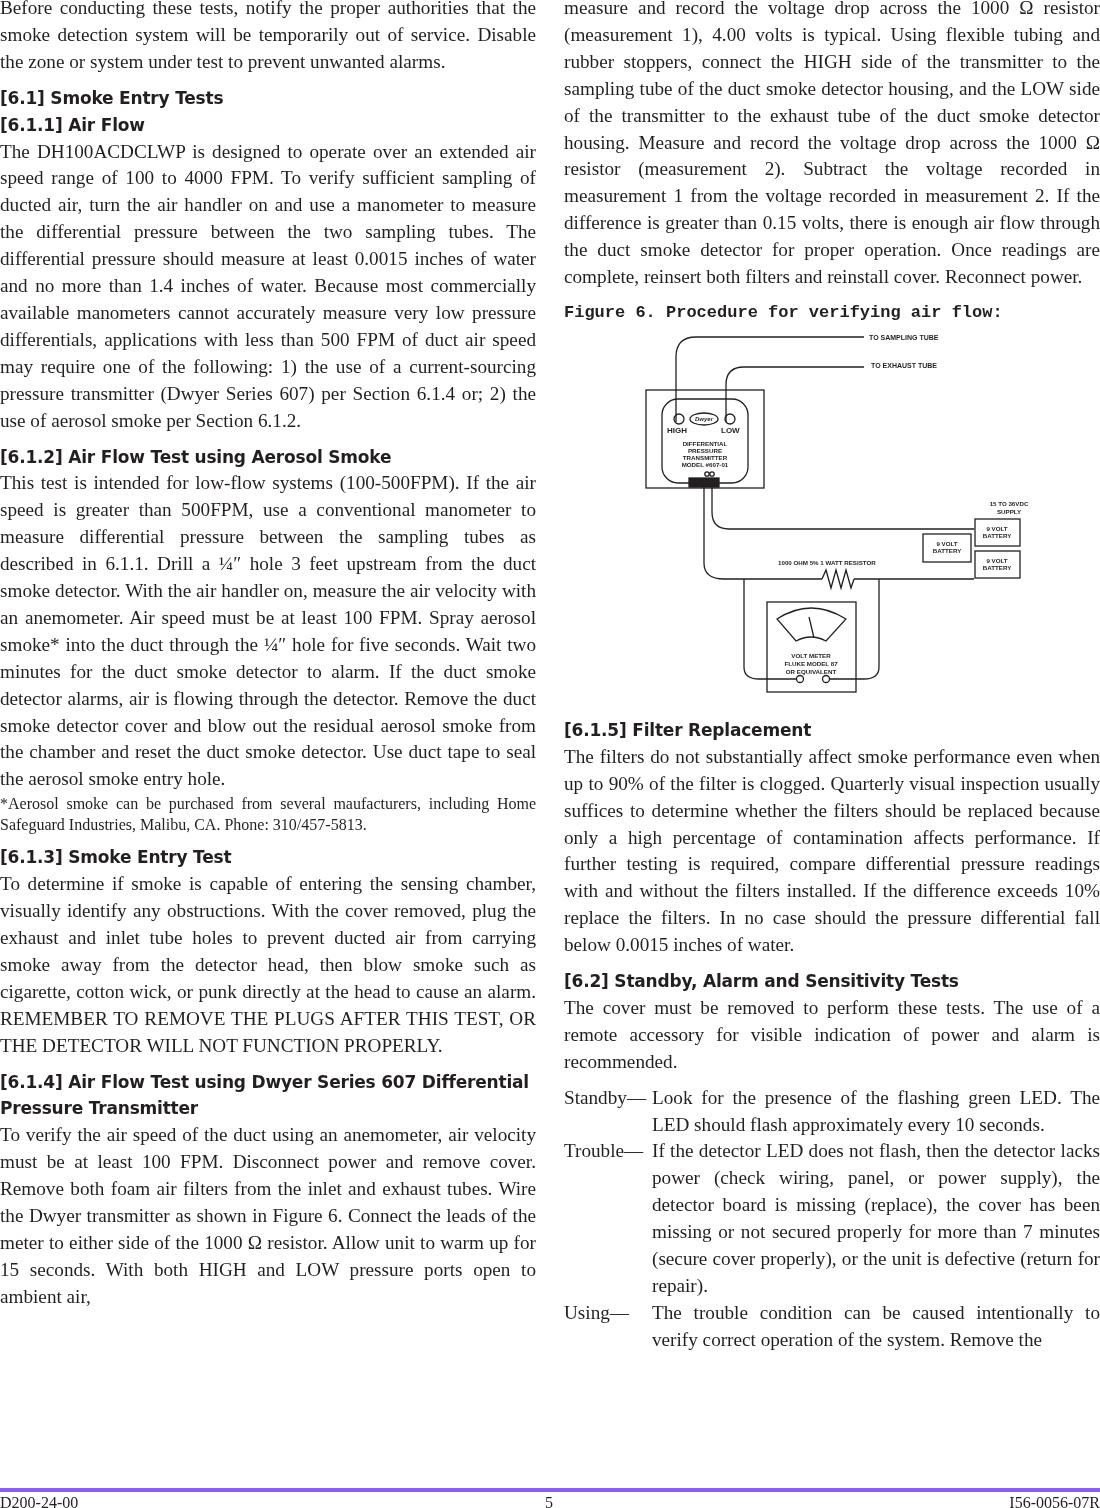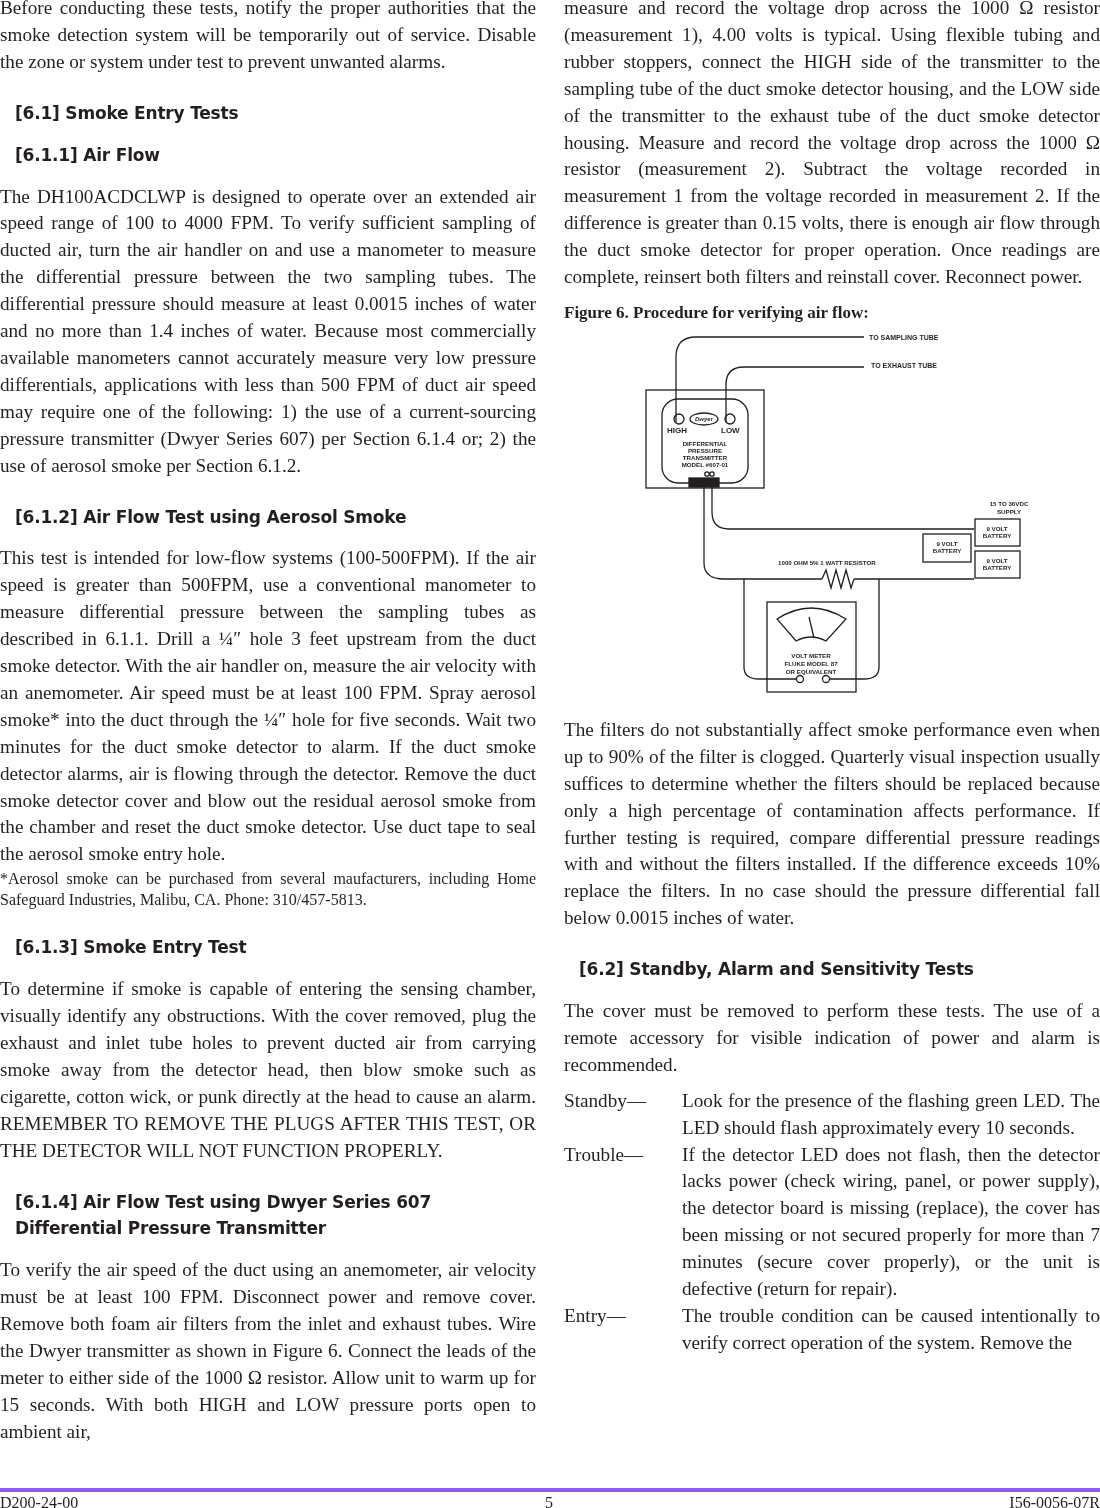--- a/index.html
+++ b/index.html
@@ -2,27 +2,27 @@
 <html><head>
 <meta charset="utf-8">
 <style>
   html,body{margin:0;padding:0;background:#fff;}
   body{width:1100px;height:1508px;position:relative;overflow:hidden;color:#231f20;
        font-family:"Liberation Serif","DejaVu Serif",serif;}
   .col{position:absolute;top:-5px;width:536px;font-size:19.2px;line-height:26.9px;}
   .col.left{left:0;}
   .col.right{left:564px;}
   p{margin:0;text-align:justify;}
-  .h{font-family:"DejaVu Sans","Liberation Sans",sans-serif;font-weight:bold;font-size:17px;line-height:26.9px;margin:15px;letter-spacing:-0.2px;}
+  .h{font-family:"DejaVu Sans","Liberation Sans",sans-serif;font-weight:bold;font-size:17px;line-height:26.9px;margin:0;letter-spacing:-0.2px;}
   .gap{height:9px;}
   .foot{font-size:16px;line-height:21px;text-align:justify;}
-  .figtitle{font-family:Liberation Serif, serif;font-weight:bold;font-size:17px;line-height:26.9px;margin:0;}
+  .figtitle{font-family:Liberation Mono, monospace;font-weight:bold;font-size:17px;line-height:26.9px;margin:0;}
   .fig{position:relative;height:390px;width:536px;}
   .fig svg{position:absolute;left:0;top:0;}
-  .def{display:flex;gap:30px;}
+  .def{display:flex;}
   .def .term{width:88px;flex:none;}
   .def .desc{flex:1;text-align:justify;}
   .footer{position:absolute;left:0;right:0;top:1488px;border-top:4px solid #8b5cf6;font-size:16px;
           font-family:"Liberation Serif",serif;}
   .footer span{position:absolute;top:2px;}
 </style>
 </head>
 <body>
 
 <div class="col left">
@@ -104,35 +104,36 @@
       <g font-size="6.2" fill="#231f20" stroke="none" text-anchor="middle">
         <text x="247" y="331">VOLT METER</text>
         <text x="247" y="339">FLUKE MODEL 87</text>
         <text x="247" y="347">OR EQUIVALENT</text>
       </g>
       <circle cx="236" cy="352" r="3.5"></circle>
       <circle cx="262" cy="352" r="3.5"></circle>
     </svg>
   </div>
 
+  <div class="h">[6.1.5] Filter Replacement</div>
   <p>The filters do not substantially affect smoke performance even when up to 90% of the filter is clogged. Quarterly visual inspection usually suffices to determine whether the filters should be replaced because only a high percentage of contamination affects performance. If further testing is required, compare differential pressure readings with and without the filters installed. If the difference exceeds 10% replace the filters. In no case should the pressure differential fall below 0.0015 inches of water.</p>
   <div class="gap"></div>
   <div class="h">[6.2] Standby, Alarm and Sensitivity Tests</div>
   <p>The cover must be removed to perform these tests. The use of a remote accessory for visible indication of power and alarm is recommended.</p>
   <div class="gap"></div>
   <div class="def">
     <span class="term">Standby—</span>
     <span class="desc">Look for the presence of the flashing green LED. The LED should flash approximately every 10 seconds.</span>
   </div>
   <div class="def">
     <span class="term">Trouble—</span>
     <span class="desc">If the detector LED does not flash, then the detector lacks power (check wiring, panel, or power supply), the detector board is missing (replace), the cover has been missing or not secured properly for more than 7 minutes (secure cover properly), or the unit is defective (return for repair).</span>
   </div>
   <div class="def">
-    <span class="term">Entry—</span>
+    <span class="term">Using—</span>
     <span class="desc">The trouble condition can be caused intentionally to verify correct operation of the system. Remove the</span>
   </div>
 </div>
 
 <div class="footer">
   <span style="left:0">D200-24-00</span>
   <span style="left:545px">5</span>
   <span style="right:0">I56-0056-07R</span>
 </div>
 

